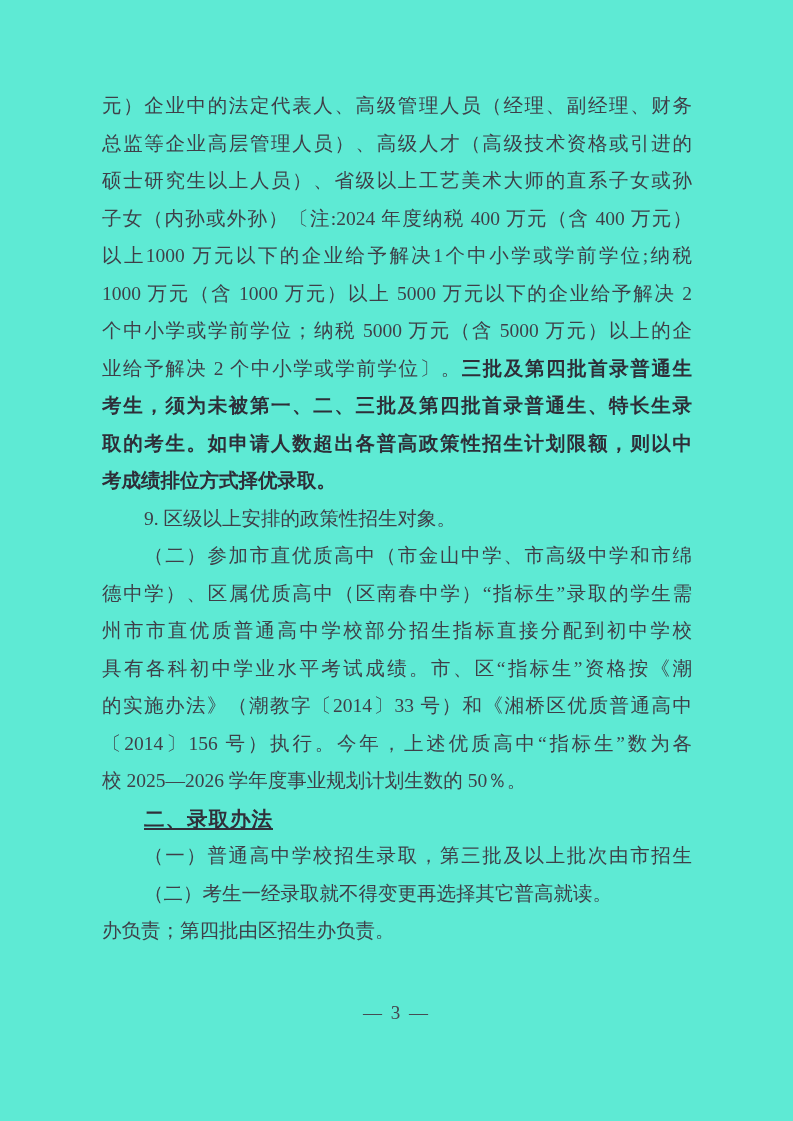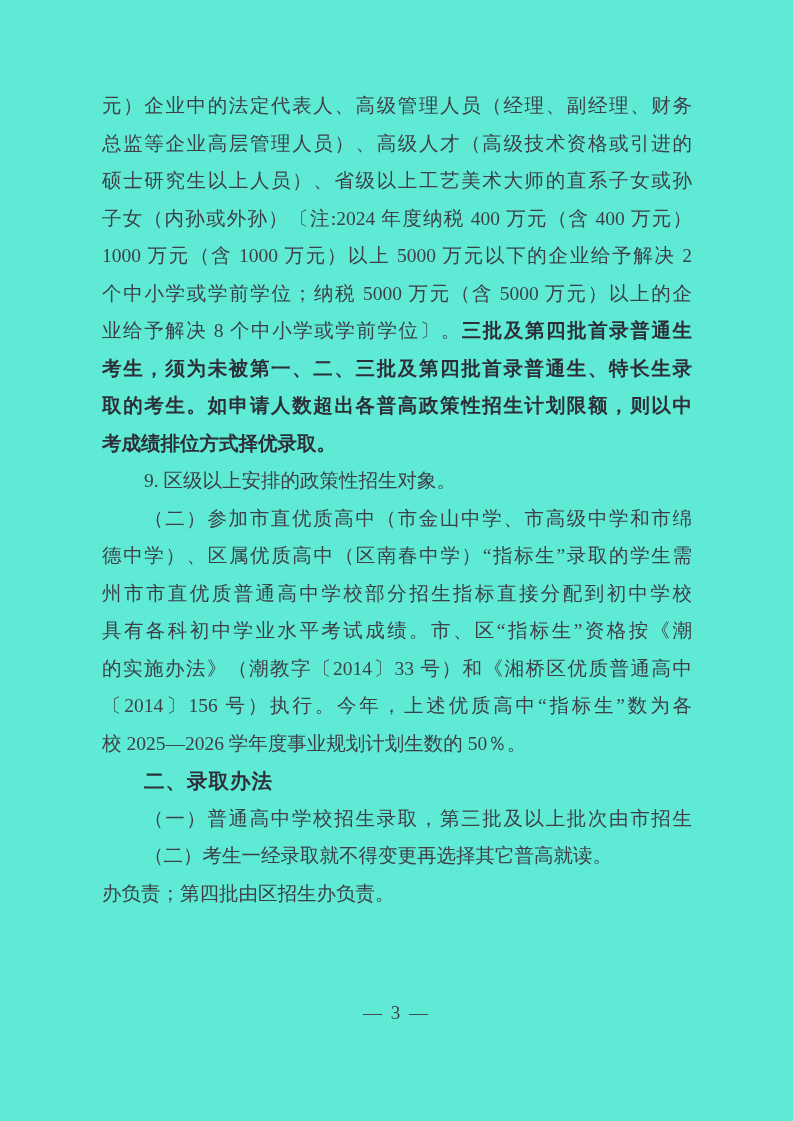--- a/index.html
+++ b/index.html
@@ -41,20 +41,21 @@
   .seg.bold {
     font-weight: 700;
     color: #2e2e38;
   }
   .line.heading .seg {
     font-family: "Liberation Sans", "DejaVu Sans", sans-serif;
     font-weight: 700;
     color: #30303a;
     font-size: 20.5px;
     letter-spacing: 1px;
+    text-decoration: underline;
   }
   .footer {
     position: absolute;
     top: 1002px;
     left: 0;
     width: 100%;
     text-align: center;
     font-size: 19px;
     color: #45454e;
     letter-spacing: 2px;
@@ -62,23 +63,24 @@
 </style>
 </head>
 <body>
 
 <div class="page">
   <div class="text-block">
       <div class="line j"><span class="seg">元）企业中的法定代表人、高级管理人员（经理、副经理、财务</span></div>
       <div class="line j"><span class="seg">总监等企业高层管理人员）、高级人才（高级技术资格或引进的</span></div>
       <div class="line j"><span class="seg">硕士研究生以上人员）、省级以上工艺美术大师的直系子女或孙</span></div>
       <div class="line j"><span class="seg">子女（内孙或外孙）〔注:2024 年度纳税 400 万元（含 400 万元）</span></div>
+      <div class="line j"><span class="seg">以上1000 万元以下的企业给予解决1个中小学或学前学位;纳税</span></div>
       <div class="line j"><span class="seg">1000 万元（含 1000 万元）以上 5000 万元以下的企业给予解决 2</span></div>
       <div class="line j"><span class="seg">个中小学或学前学位；纳税 5000 万元（含 5000 万元）以上的企</span></div>
-      <div class="line j"><span class="seg">业给予解决 8 个中小学或学前学位〕。</span><span class="seg bold">三批及第四批首录普通生</span></div>
+      <div class="line j"><span class="seg">业给予解决 2 个中小学或学前学位〕。</span><span class="seg bold">三批及第四批首录普通生</span></div>
       <div class="line j"><span class="seg bold">考生，须为未被第一、二、三批及第四批首录普通生、特长生录</span></div>
       <div class="line j"><span class="seg bold">取的考生。如申请人数超出各普高政策性招生计划限额，则以中</span></div>
       <div class="line nj"><span class="seg bold">考成绩排位方式择优录取。</span></div>
       <div class="line nj ind"><span class="seg">9. 区级以上安排的政策性招生对象。</span></div>
       <div class="line j ind"><span class="seg">（二）参加市直优质高中（市金山中学、市高级中学和市绵</span></div>
       <div class="line j"><span class="seg">德中学）、区属优质高中（区南春中学）“指标生”录取的学生需</span></div>
       <div class="line j"><span class="seg">州市市直优质普通高中学校部分招生指标直接分配到初中学校</span></div>
       <div class="line j"><span class="seg">具有各科初中学业水平考试成绩。市、区“指标生”资格按《潮</span></div>
       <div class="line j"><span class="seg">的实施办法》（潮教字〔2014〕33 号）和《湘桥区优质普通高中</span></div>
       <div class="line j"><span class="seg">〔2014〕156 号）执行。今年，上述优质高中“指标生”数为各</span></div>

